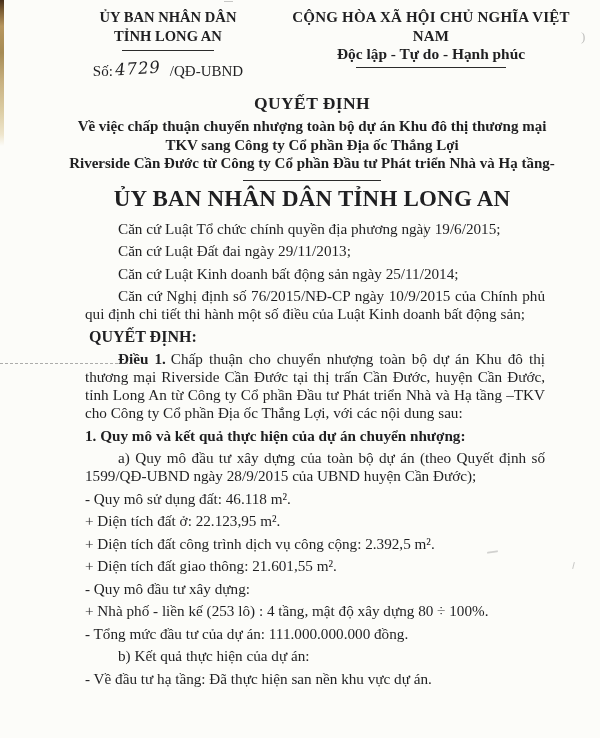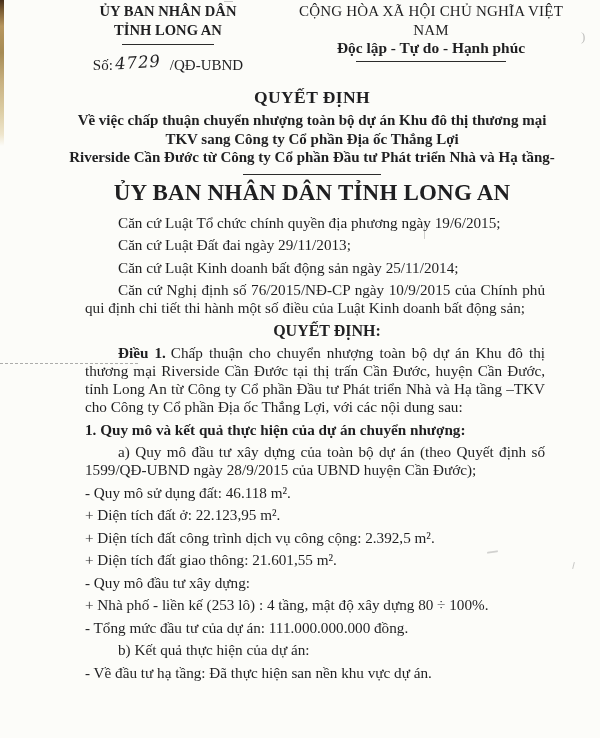--- a/index.html
+++ b/index.html
@@ -5,25 +5,25 @@
   html,body { margin:0; padding:0; background:#ffffff; }
   .page {
     position:relative; width:600px; height:738px;
     background:#fcfcf9; color:#1f1f21; overflow:hidden;
     font-family:"Liberation Serif","DejaVu Serif",serif;
     font-size:15.2px;
   }
   .bold { font-weight:bold; }
 
   
-  .header { display:flex; padding-top:2px; }
+  .header { display:flex; padding-top:8px; }
   .header-left { width:232px; margin-left:52px; text-align:center; }
   .header-right { flex:1; margin-right:22px; text-align:center; }
   .org-line { font-weight:bold; font-size:14.6px; line-height:18.5px; }
-  .country-line { font-weight:normal; font-size:15px; line-height:18.5px; letter-spacing:.2px; }
+  .country-line { font-weight:bold; font-size:15px; line-height:18.5px; letter-spacing:.2px; }
   .motto-line { font-weight:bold; font-size:15.4px; line-height:18.5px; }
   .rule { border-top:1.6px solid #2b2b2b; }
   .rule-left { width:92px; margin:5px auto 10px; }
   .rule-right { width:150px; margin:3px auto 9px; }
   .doc-number { font-size:15px; margin-top:1px; }
   .hw {
     font-family:"DejaVu Serif",serif; font-style:italic; font-size:16.5px;
     display:inline-block; transform:rotate(-4deg); letter-spacing:1px;
     margin:0 9px 0 2px; position:relative; top:-2px;
   }
@@ -40,21 +40,21 @@
   .subtitle-wrap { margin-top:3px; }
   .rule-title { width:138px; margin:7px auto 5px; }
   .authority { font-weight:bold; font-size:23px; text-align:center; margin-bottom:8px; letter-spacing:.2px; }
 
   
   .body { padding:0 55px 0 85px; }
   .body p { margin:0 0 4.5px; line-height:18px; }
   .indent { text-indent:33px; }
   .justify { text-align:justify; }
   .li { margin-left:43px; }
-  .decree-heading { text-align:center; font-weight:bold; font-size:16px; margin:2px 0 4px; position:relative; left:12px; }
+  .decree-heading { text-align:left; font-weight:bold; font-size:16px; margin:2px 0 4px; position:relative; left:4px; }
   .lead { font-weight:bold; margin-right:5px; }
 
   
   .edge-strip {
     position:absolute; left:0; top:0; width:4px; height:146px;
     background:linear-gradient(180deg,#47301b 0%,#7a5c33 7%,#b7965f 18%,#a68b55 36%,
                #c8b181 56%,#dccda4 76%,#eee5cc 92%,rgba(240,235,215,0) 100%);
   }
   .artifact-line {
     position:absolute; left:0; top:363px; width:138px;

